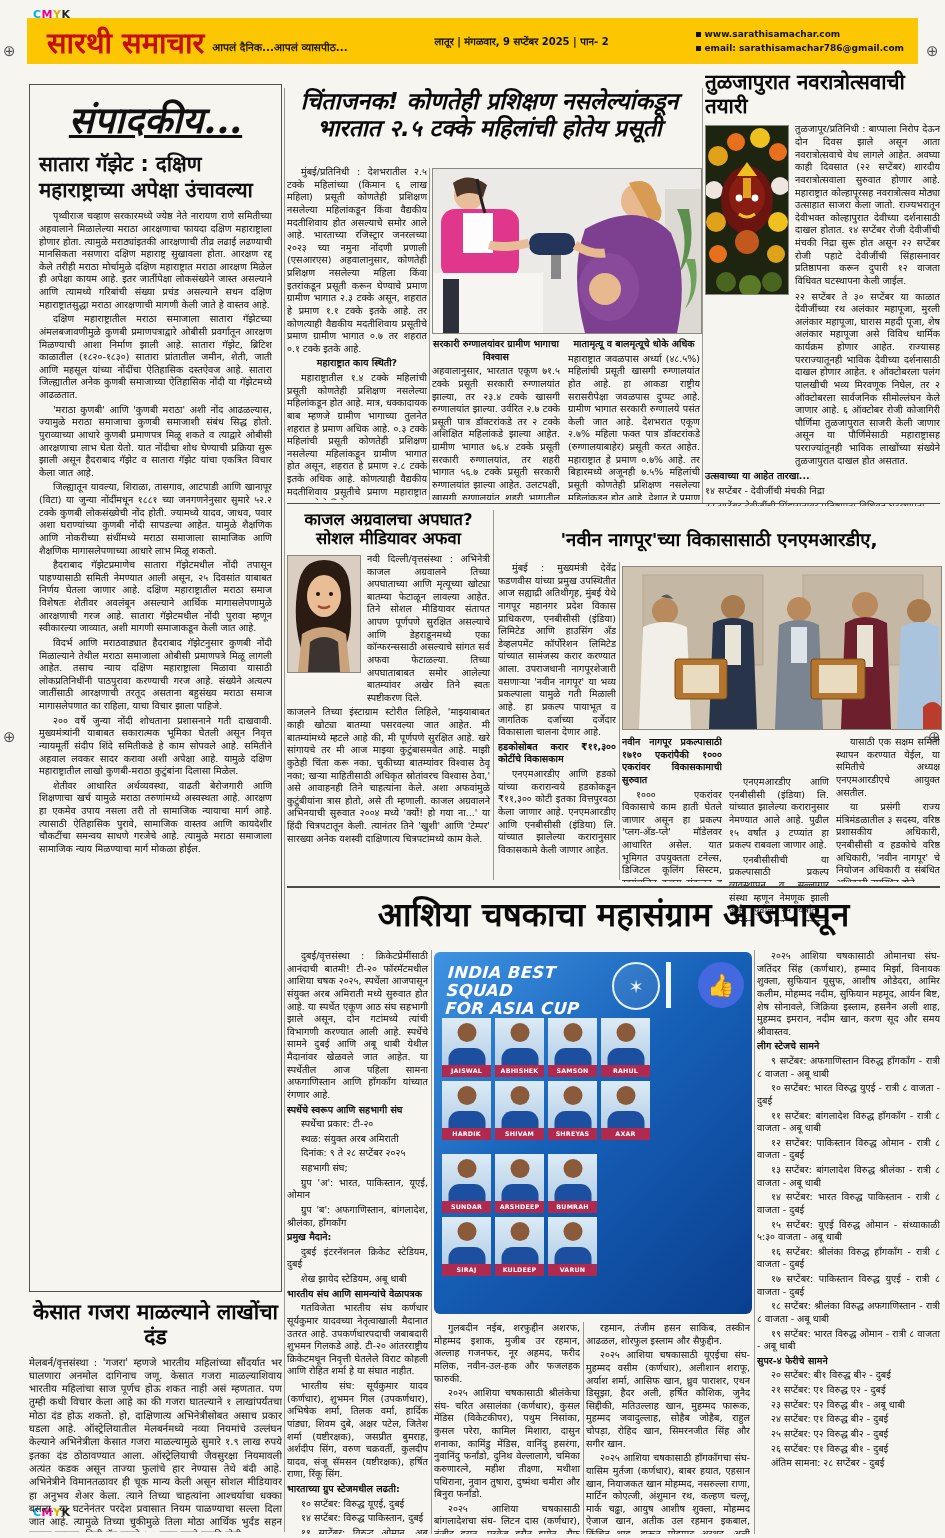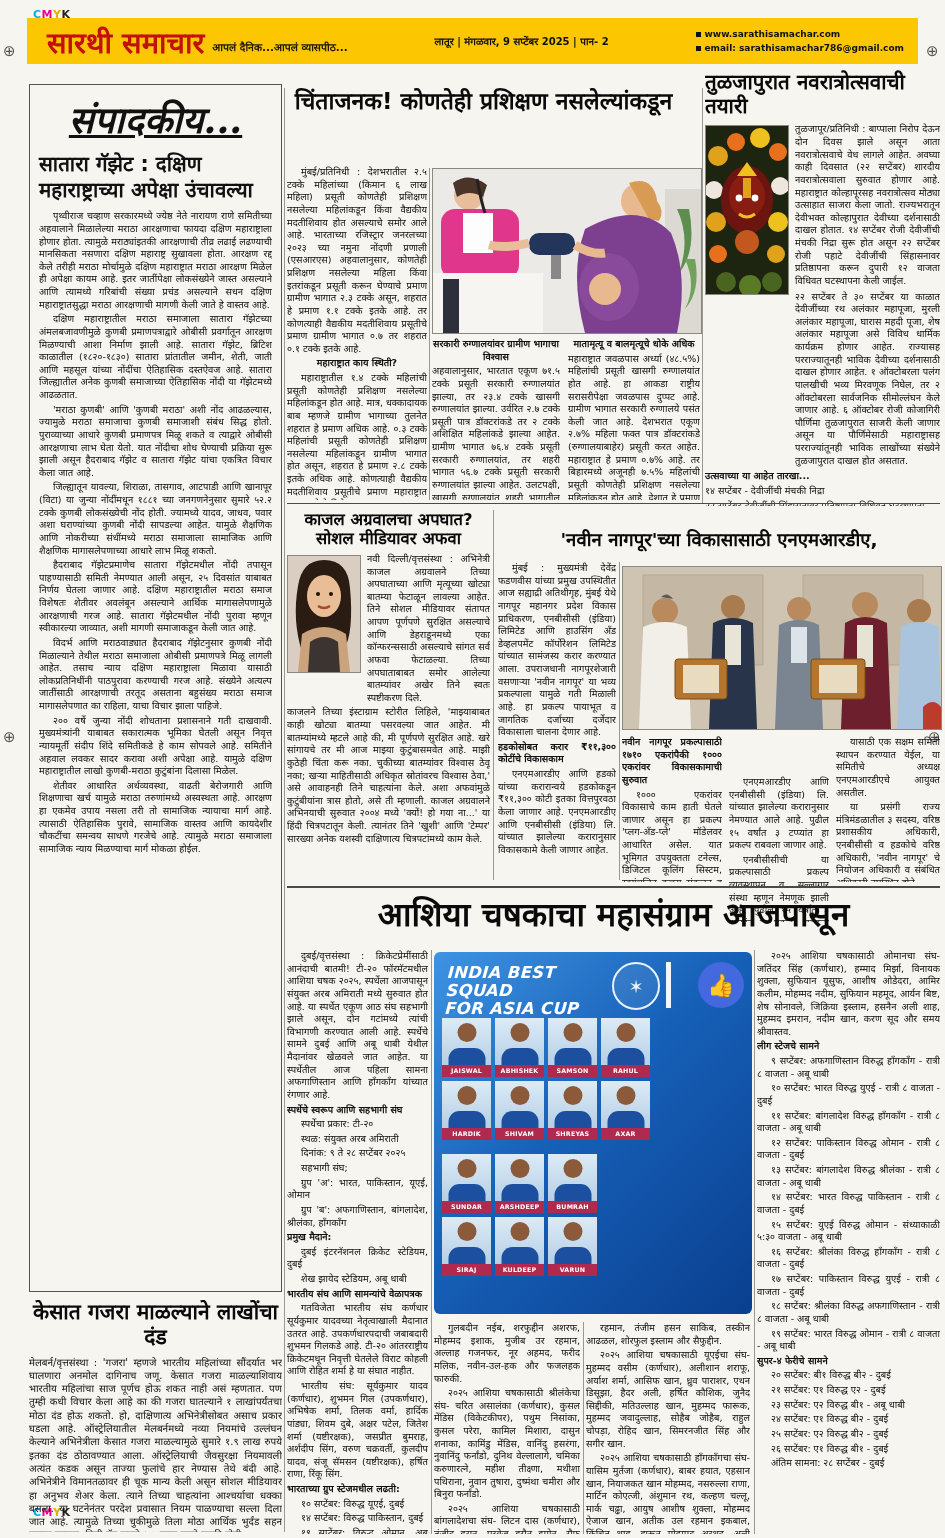--- a/index.html
+++ b/index.html
@@ -97,23 +97,24 @@
         <p class="n">२०० वर्षे जुन्या नोंदी शोधताना प्रशासनाने गती दाखवावी. मुख्यमंत्र्यांनी याबाबत सकारात्मक भूमिका घेतली असून निवृत्त न्यायमूर्ती संदीप शिंदे समितीकडे हे काम सोपवले आहे. समितीने अहवाल लवकर सादर करावा अशी अपेक्षा आहे. यामुळे दक्षिण महाराष्ट्रातील लाखो कुणबी-मराठा कुटुंबांना दिलासा मिळेल.</p>
         <p class="n">शेतीवर आधारित अर्थव्यवस्था, वाढती बेरोजगारी आणि शिक्षणाचा खर्च यामुळे मराठा तरुणांमध्ये अस्वस्थता आहे. आरक्षण हा एकमेव उपाय नसला तरी तो सामाजिक न्यायाचा मार्ग आहे. त्यासाठी ऐतिहासिक पुरावे, सामाजिक वास्तव आणि कायदेशीर चौकटींचा समन्वय साधणे गरजेचे आहे. त्यामुळे मराठा समाजाला सामाजिक न्याय मिळण्याचा मार्ग मोकळा होईल.</p>
       </div>
   </div>
 
   <div class="abs" style="left:29px;top:1300px;width:253px;height:232px;overflow:hidden;">
     <div class="hl ctr" style="font-size:21px;margin-bottom:6px;">केसात गजरा माळल्याने लाखोंचा दंड</div>
     <div class="bd just" style="font-size:10px;">मेलबर्न/वृत्तसंस्था : 'गजरा' म्हणजे भारतीय महिलांच्या सौंदर्यात भर घालणारा अनमोल दागिनाच जणू. केसात गजरा माळल्याशिवाय भारतीय महिलांचा साज पूर्णच होऊ शकत नाही असं म्हणतात. पण तुम्ही कधी विचार केला आहे का की गजरा घातल्याने १ लाखांपर्यंतचा मोठा दंड होऊ शकतो. हो, दाक्षिणात्य अभिनेत्रीसोबत असाच प्रकार घडला आहे. ऑस्ट्रेलियातील मेलबर्नमध्ये नव्या नियमांचे उल्लंघन केल्याने अभिनेत्रीला केसात गजरा माळल्यामुळे सुमारे १.९ लाख रुपये इतका दंड ठोठावण्यात आला. ऑस्ट्रेलियाची जैवसुरक्षा नियमावली अत्यंत कडक असून ताज्या फुलांचे हार नेण्यास तेथे बंदी आहे. अभिनेत्रीने विमानतळावर ही चूक मान्य केली असून सोशल मीडियावर हा अनुभव शेअर केला. त्याने तिच्या चाहत्यांना आश्चर्याचा धक्का बसला. या घटनेनंतर परदेश प्रवासात नियम पाळण्याचा सल्ला दिला जात आहे. त्यामुळे तिच्या चुकीमुळे तिला मोठा आर्थिक भुर्दंड सहन करावा लागला. तिची बॅग सुमारे १.५ लाख रुपये इतकी होती.</div>
   </div>
 
-  <div class="abs" style="left:277px;top:88px;width:413px;">
+  <div class="abs" style="left:283px;top:88px;width:413px;font-style:italic;">
     <div class="hl ctr" style="font-size:23px;">
       <div>चिंताजनक! कोणतेही प्रशिक्षण नसलेल्यांकडून</div>
+      <div>भारतात २.५ टक्के महिलांची होतेय प्रसूती</div>
     </div>
   </div>
   <div class="abs bd just" style="left:287px;top:166px;width:140px;height:334px;">
 
   <p class="n">मुंबई/प्रतिनिधी : देशभरातील २.५ टक्के महिलांच्या (किमान ६ लाख महिला) प्रसूती कोणतेही प्रशिक्षण नसलेल्या महिलांकडून किंवा वैद्यकीय मदतीशिवाय होत असल्याचे समोर आले आहे. भारताच्या रजिस्ट्रार जनरलच्या २०२३ च्या नमुना नोंदणी प्रणाली (एसआरएस) अहवालानुसार, कोणतेही प्रशिक्षण नसलेल्या महिला किंवा इतरांकडून प्रसूती करून घेण्याचे प्रमाण ग्रामीण भागात २.३ टक्के असून, शहरात हे प्रमाण १.१ टक्के इतके आहे. तर कोणत्याही वैद्यकीय मदतीशिवाय प्रसूतीचे प्रमाण ग्रामीण भागात ०.७ तर शहरात ०.१ टक्के इतके आहे.</p>
       <p class="bc">महाराष्ट्रात काय स्थिती?</p>
       <p class="n">महाराष्ट्रातील १.४ टक्के महिलांची प्रसूती कोणतेही प्रशिक्षण नसलेल्या महिलांकडून होत आहे. मात्र, धक्कादायक बाब म्हणजे ग्रामीण भागाच्या तुलनेत शहरात हे प्रमाण अधिक आहे. ०.३ टक्के महिलांची प्रसूती कोणतेही प्रशिक्षण नसलेल्या महिलांकडून ग्रामीण भागात होत असून, शहरात हे प्रमाण २.८ टक्के इतके अधिक आहे. कोणत्याही वैद्यकीय मदतीशिवाय प्रसूतीचे प्रमाण महाराष्ट्रात शून्य आहे हे विशेष.</p>
     </div>
 
   <div class="abs news-photo" style="left:432px;top:168px;width:268px;height:164px;">

